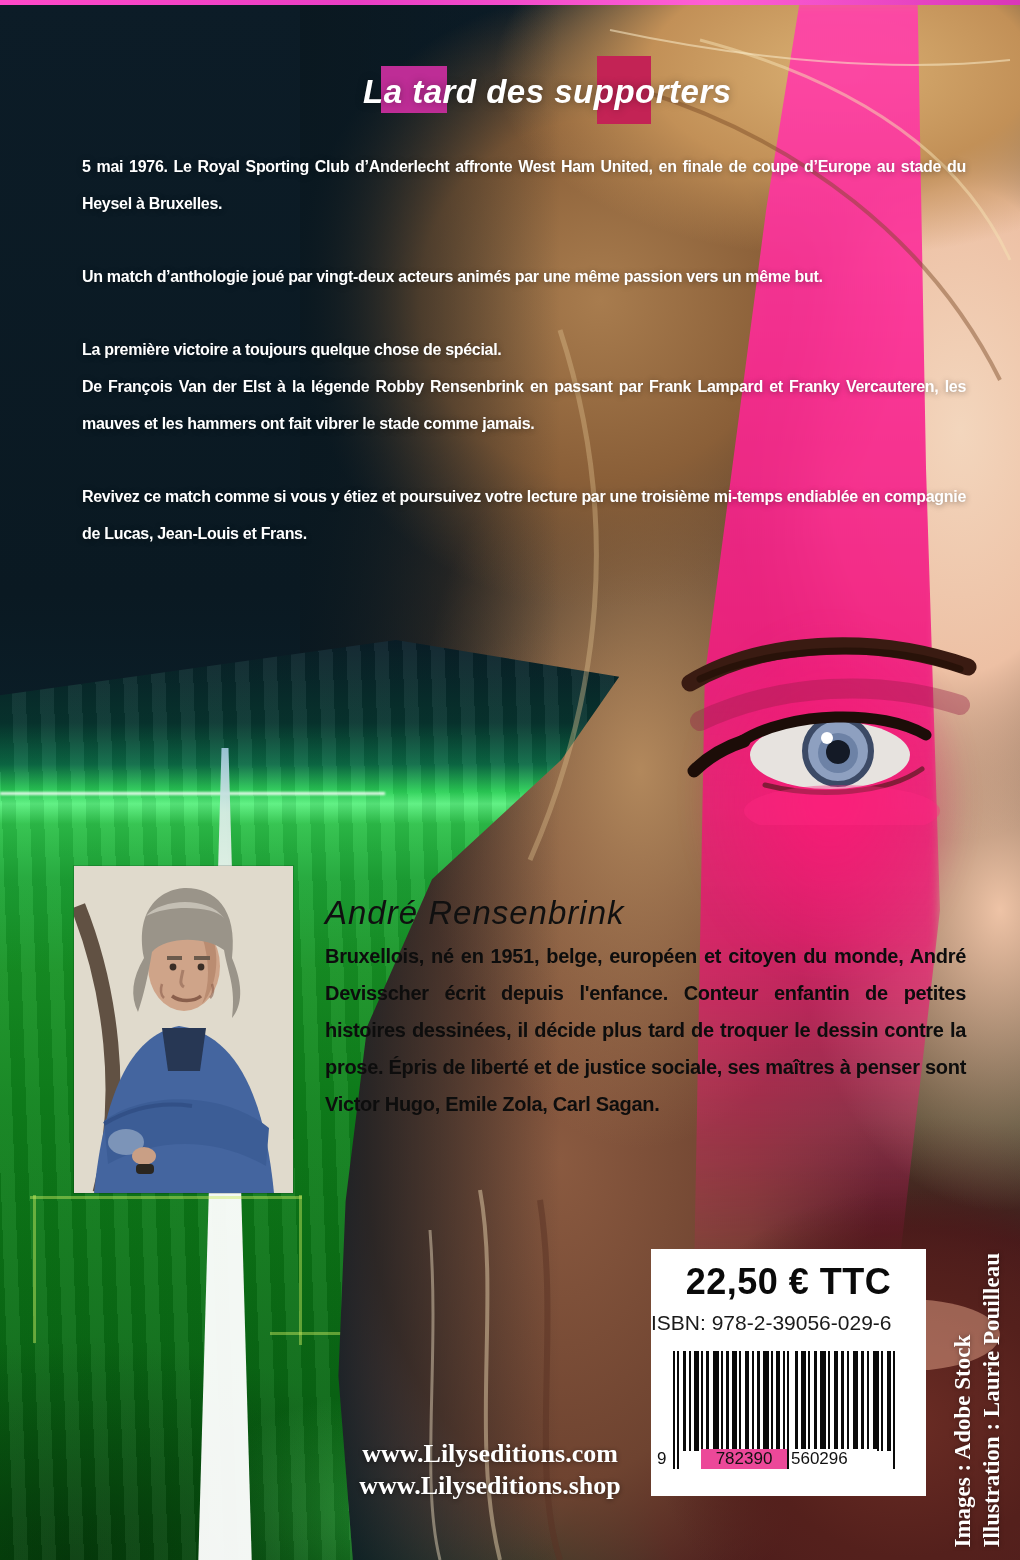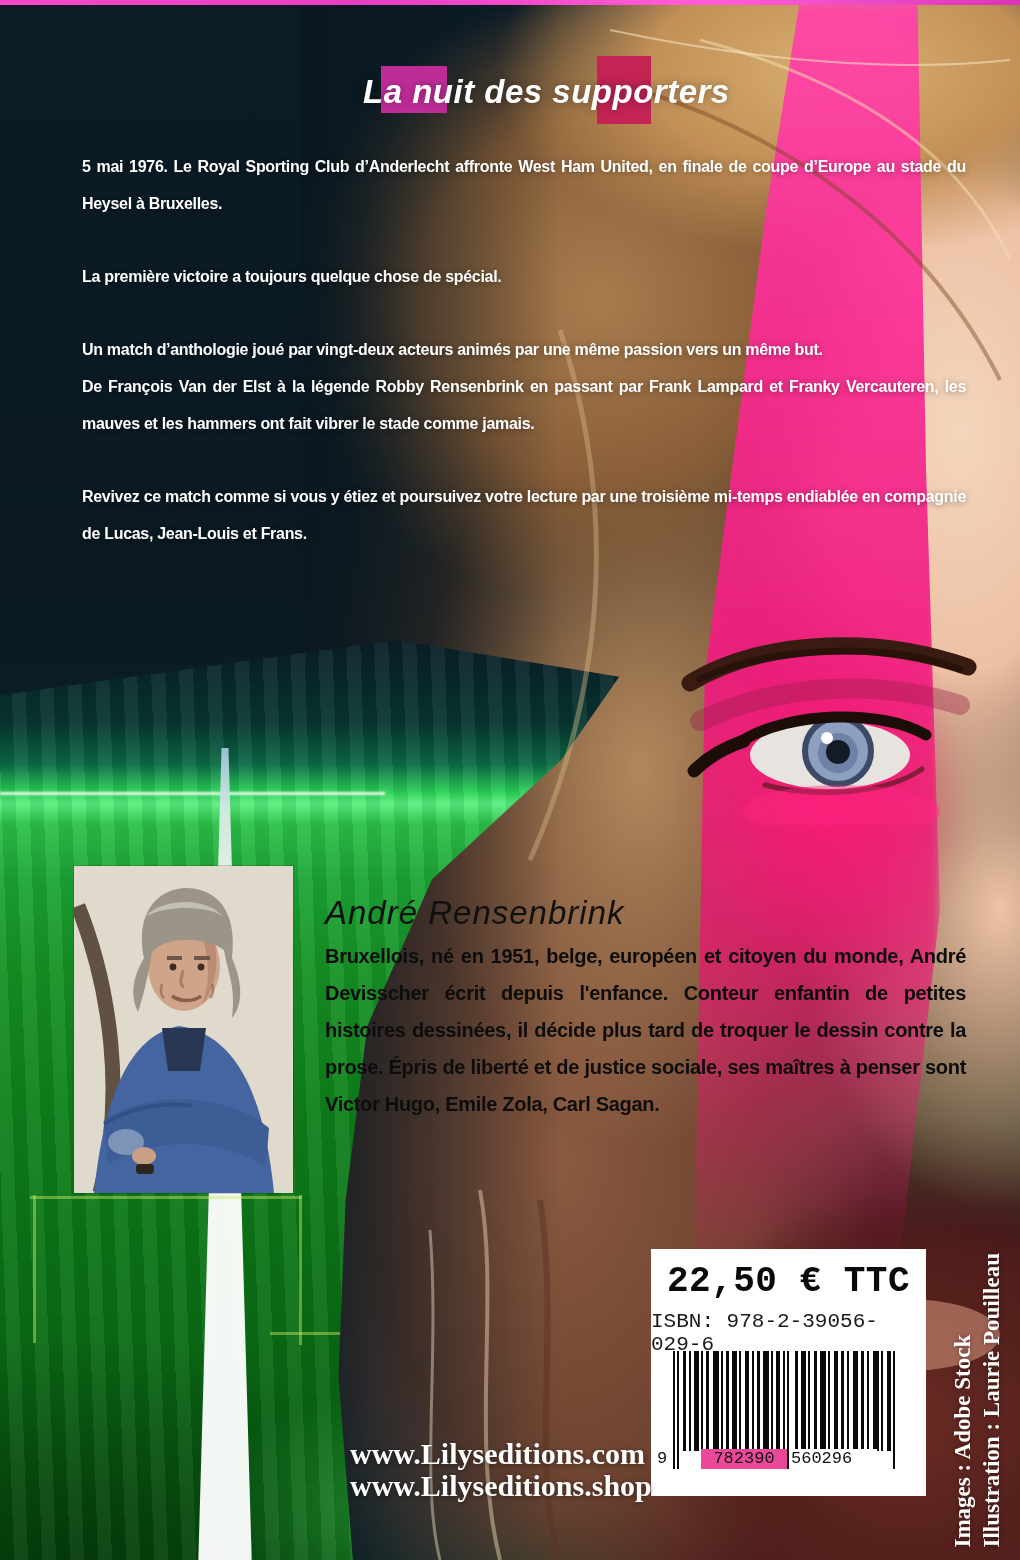--- a/index.html
+++ b/index.html
@@ -65,33 +65,33 @@
   .copy p.gap{margin-top:36px;}
 
   
   .photo{position:absolute;left:74px;top:866px;width:219px;height:327px;box-shadow:0 0 0 1px rgba(0,0,0,.15);}
   .author-name{position:absolute;left:325px;top:895px;color:#101010;
     font:italic 400 33px/1.1 "Liberation Sans",sans-serif;letter-spacing:1px;}
   .author-bio{position:absolute;left:325px;top:938px;width:641px;color:#0d0d0d;
     font-weight:700;font-size:20px;line-height:37px;letter-spacing:-.3px;text-align:justify;}
 
   
-  .price-box{position:absolute;left:651px;top:1249px;width:275px;height:247px;background:#fff;color:#0a0a0a;font-family:Liberation Mono, monospace;}
+  .price-box{position:absolute;left:651px;top:1249px;width:275px;height:247px;background:#fff;color:#0a0a0a;}
   .price{margin-top:12px;text-align:center;font-weight:700;font-size:36px;letter-spacing:.5px;}
   .isbn{margin-top:8px;text-align:left;font-weight:400;font-size:21px;color:#1a1a1a;}
   .barcode{position:absolute;left:22px;top:102px;width:224px;height:138px;}
   .barcode svg{position:absolute;left:0;top:0;}
   .bc-digits{position:absolute;top:98px;font-size:17px;color:#111;font-weight:400;}
   .bc-left{left:-16px;}
   .bc-g1{left:28px;width:86px;text-align:center;background:#ec4899;height:20px;line-height:20px;}
   .bc-g2{left:118px;width:86px;text-align:left;background:#fff;height:20px;line-height:20px;}
 
   
   .websites{position:absolute;left:350px;top:1438px;width:280px;text-align:center;color:#fff;
-    font-family:"Liberation Serif",serif;font-weight:700;font-size:30px;line-height:32px;
+    font-family:"Liberation Serif",serif;font-weight:700;font-size:26px;line-height:32px;
     text-shadow:0 1px 5px rgba(0,0,0,.45);}
   .credits{position:absolute;right:14px;bottom:12px;writing-mode:vertical-rl;transform:rotate(180deg);
     color:#fff;font-family:"Liberation Serif",serif;font-weight:700;font-size:23px;line-height:29px;
     text-shadow:0 0 5px rgba(0,0,0,.4);}
 </style>
 </head>
 <body>
 
 <div class="page">
 
@@ -135,26 +135,26 @@
     <path d="M 480,1190 C 500,1300 470,1440 500,1560" fill="none" stroke="rgba(225,205,170,.5)" stroke-width="4"></path>
     <path d="M 540,1200 C 560,1330 530,1470 560,1560" fill="none" stroke="rgba(90,50,35,.5)" stroke-width="6"></path>
     <path d="M 430,1230 C 440,1360 420,1480 440,1560" fill="none" stroke="rgba(240,225,195,.45)" stroke-width="3"></path>
     <ellipse cx="905" cy="1335" rx="95" ry="36" fill="rgba(245,180,150,.45)"></ellipse>
   </svg>
 
   <div class="top-strip"></div>
 
   <div class="title-sq sq-magenta"></div>
   <div class="title-sq sq-crimson"></div>
-  <div class="book-title">La nuit des supporters</div>
+  <div class="book-title">La tard des supporters</div>
 
   <div class="copy">
     <p>5 mai 1976. Le Royal Sporting Club d’Anderlecht affronte West Ham United, en finale de coupe d’Europe au stade du Heysel à Bruxelles.</p>
+    <p class="gap">Un match d’anthologie joué par vingt-deux acteurs animés par une même passion vers un même but.</p>
     <p class="gap">La première victoire a toujours quelque chose de spécial.</p>
-    <p class="gap">Un match d’anthologie joué par vingt-deux acteurs animés par une même passion vers un même but.</p>
     <p>De François Van der Elst à la légende Robby Rensenbrink en passant par Frank Lampard et Franky Vercauteren, les mauves et les hammers ont fait vibrer le stade comme jamais.</p>
     <p class="gap">Revivez ce match comme si vous y étiez et poursuivez votre lecture par une troisième mi-temps endiablée en compagnie de Lucas, Jean-Louis et Frans.</p>
   </div>
 
   <div class="photo">
     <svg width="219" height="327" viewBox="0 0 219 327">
       <rect width="219" height="327" fill="#e9e3d7"></rect>
       <rect width="219" height="327" fill="rgba(200,190,170,.25)"></rect>
       <path d="M 4,40 C 36,120 52,230 26,327" fill="none" stroke="#4a382a" stroke-width="15" opacity=".85"></path>
       <path d="M 20,327 C 30,230 55,170 105,160 C 160,168 190,225 200,327 Z" fill="#44659f"></path>

